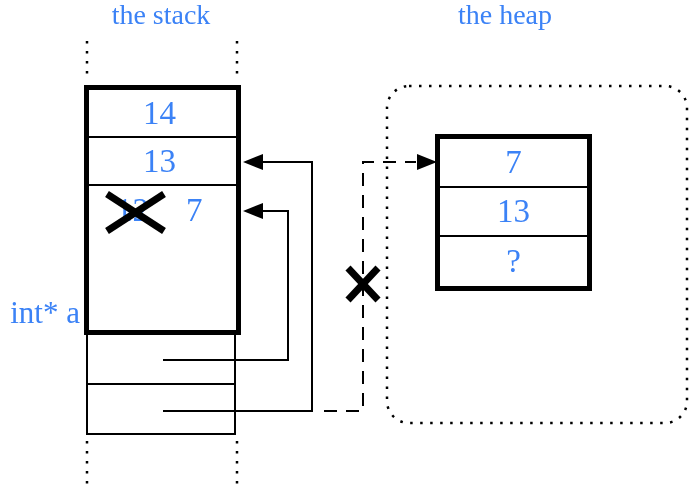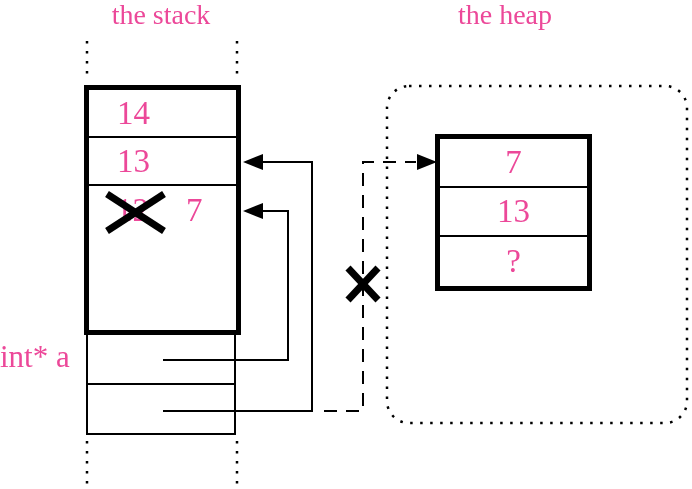--- a/index.html
+++ b/index.html
@@ -1,48 +1,48 @@
 <!DOCTYPE html>
 <html><head>
 <meta charset="utf-8">
 <style>
   html,body{margin:0;padding:0;background:#ffffff;}
   #canvas{
     position:relative;width:692px;height:489px;background:#ffffff;
-    font-family:"Liberation Serif","DejaVu Serif",serif;color:#ec4899;overflow:hidden;
+    font-family:"Liberation Serif","DejaVu Serif",serif;color:#3b82f6;overflow:hidden;
   }
   .title{position:absolute;top:-2px;height:34px;line-height:34px;font-size:28px;text-align:center;white-space:pre;}
   #stack-title{left:61px;width:200px;}
   #heap-title{left:405px;width:200px;}
 
   
   .stack-box{
     position:absolute;left:84px;top:85px;width:157px;height:250px;
     border:5px solid #000;box-sizing:border-box;background:#fff;
   }
   .cell{
     height:48px;box-sizing:border-box;border-bottom:2px solid #000;
-    display:flex;align-items:center;padding-left:28px;font-size:33px;
+    display:flex;align-items:center;padding-left:54px;font-size:33px;
   }
   .cell:last-child{border-bottom:none;}
   .cell.crossed{padding-left:27px;}
   .cell.crossed .new{margin-left:37px;}
 
   
   .under-box{
     position:absolute;left:86px;top:335px;width:150px;height:100px;
     border:2px solid #000;border-top:none;box-sizing:border-box;background:#fff;
   }
   .slot{box-sizing:border-box;}
   .slot.first{height:50px;border-bottom:2px solid #000;}
   .slot.second{height:48px;}
 
   .ptr-label{
-    position:absolute;left:0;width:80px;text-align:left;
-    font-size:31px;height:32px;line-height:32px;white-space:pre;margin-top:44px;
+    position:absolute;left:0;width:80px;text-align:right;
+    font-size:31px;height:32px;line-height:32px;white-space:pre;
   }
   #label-a{top:297px;}
   #label-b{top:349px;}
   #label-c{top:397px;}
 
   
   .heap-box{
     position:absolute;left:435px;top:134px;width:157px;height:157px;
     border:5px solid #000;box-sizing:border-box;background:#fff;
   }

